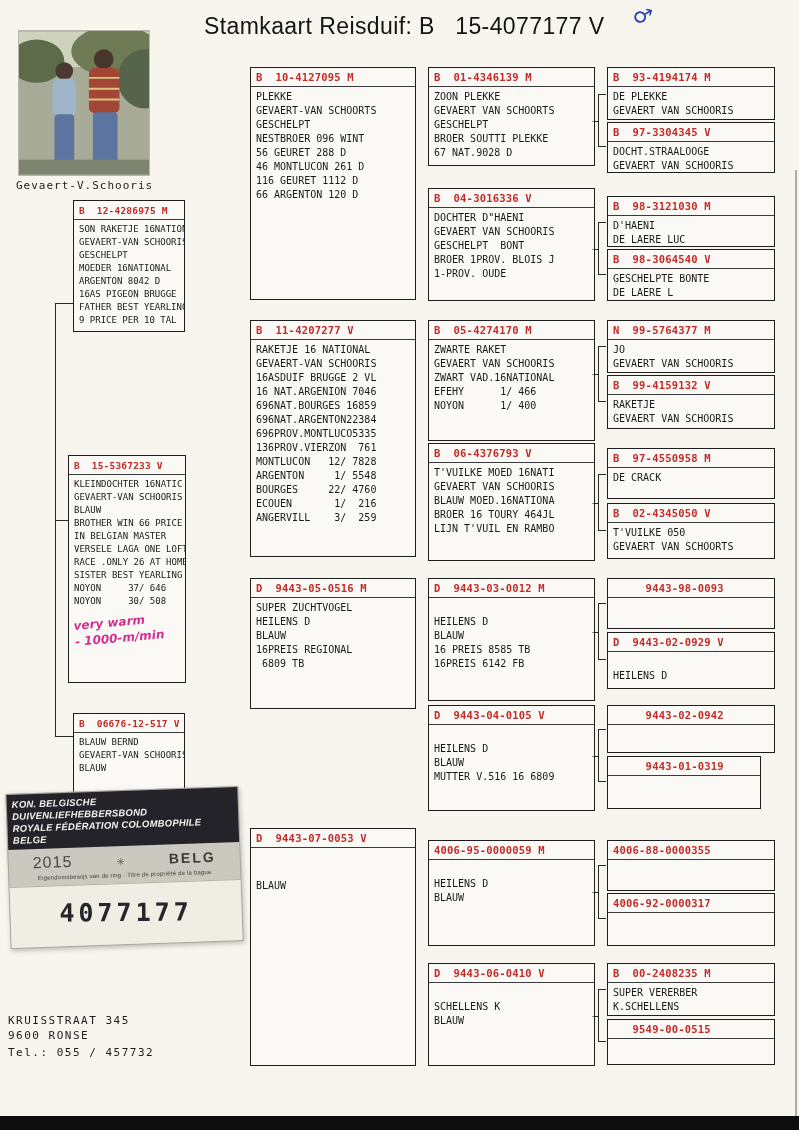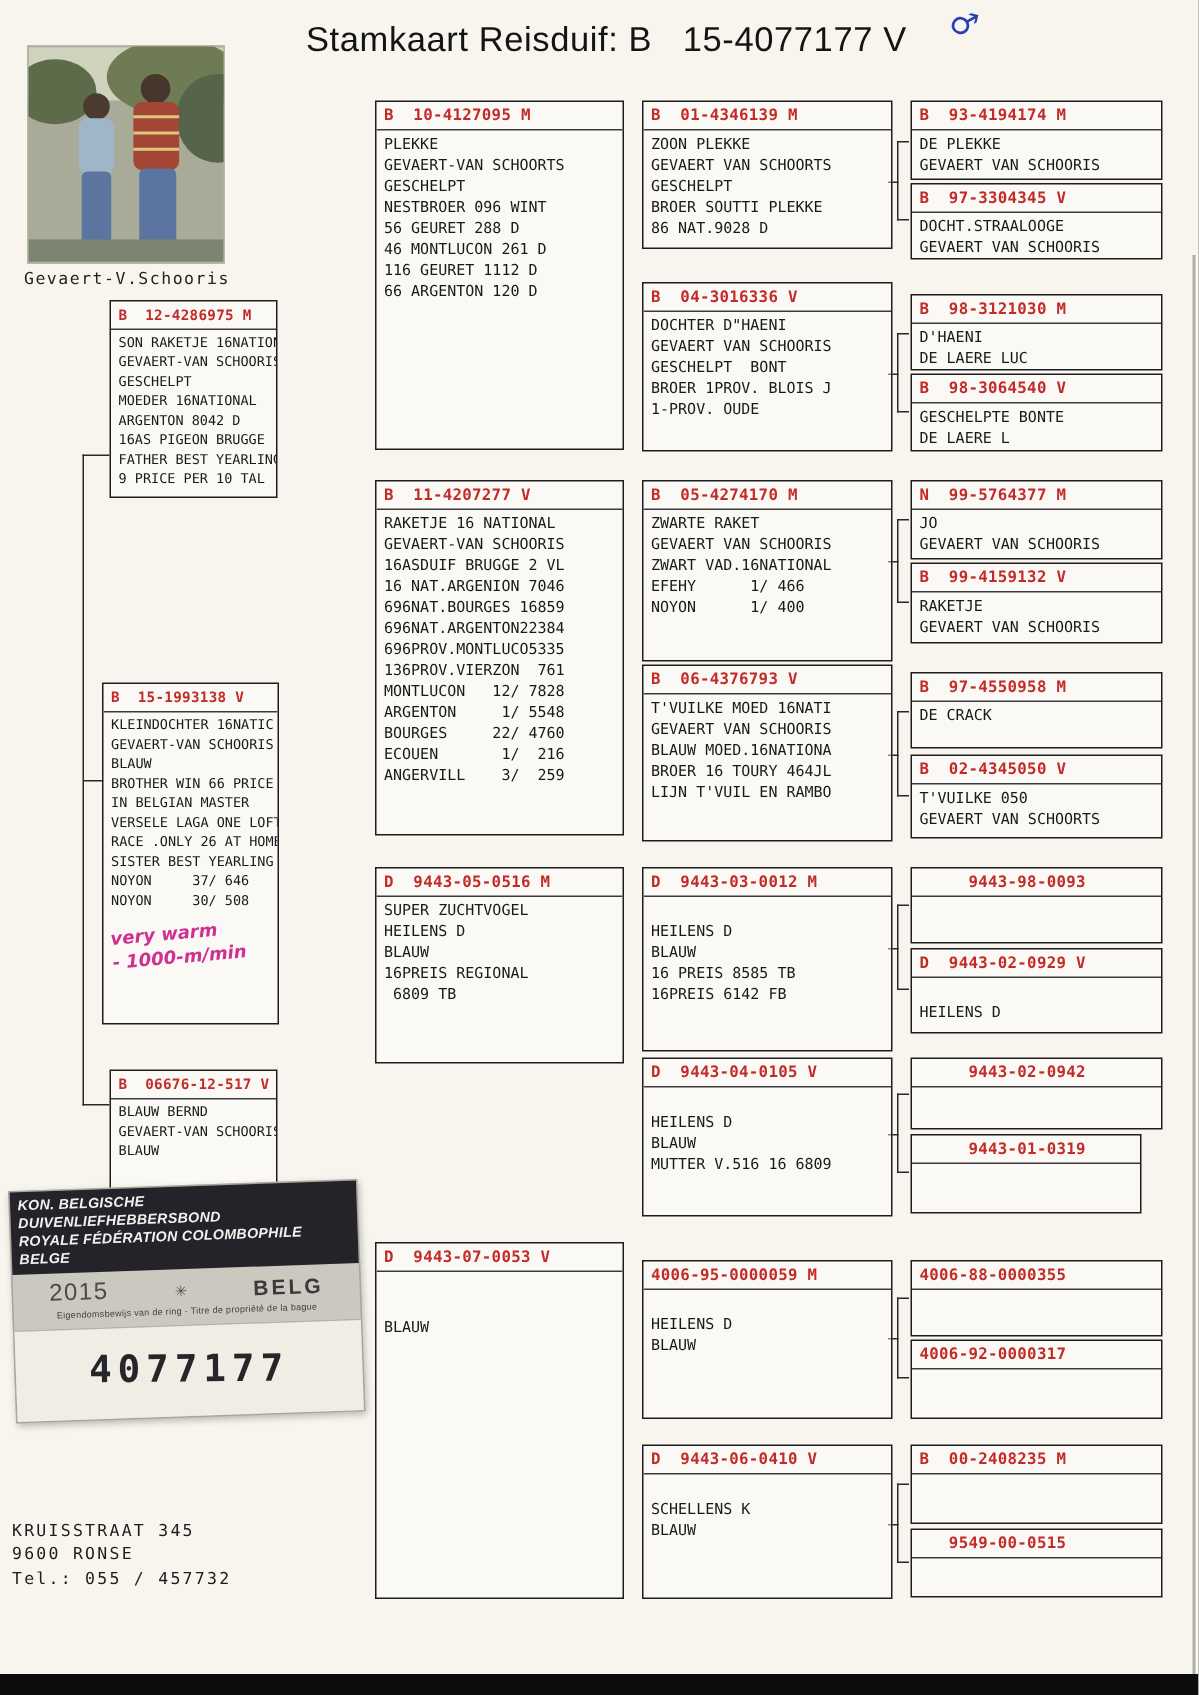--- a/index.html
+++ b/index.html
@@ -103,21 +103,21 @@
 GEVAERT-VAN SCHOORIS
 GESCHELPT
 MOEDER 16NATIONAL
 ARGENTON 8042 D
 16AS PIGEON BRUGGE
 FATHER BEST YEARLING
 9 PRICE PER 10 TAL</div>
   </div>
 
   <div class="pbox narrow" style="left:68px;top:455px;width:118px;height:228px">
-    <div class="ring">B  15-1993138 V</div>
+    <div class="ring">B  15-5367233 V</div>
     <div class="binfo">KLEINDOCHTER 16NATIC
 GEVAERT-VAN SCHOORIS
 BLAUW
 BROTHER WIN 66 PRICE
 IN BELGIAN MASTER
 VERSELE LAGA ONE LOFT
 RACE .ONLY 26 AT HOME
 SISTER BEST YEARLING
 NOYON     37/ 646
 NOYON     30/ 508</div>
@@ -172,21 +172,21 @@
 
 BLAUW</div>
   </div>
 
   <div class="pbox" style="left:428px;top:67px;width:167px;height:99px">
     <div class="ring">B  01-4346139 M</div>
     <div class="binfo">ZOON PLEKKE
 GEVAERT VAN SCHOORTS
 GESCHELPT
 BROER SOUTTI PLEKKE
-86 NAT.9028 D</div>
+67 NAT.9028 D</div>
   </div>
   <div class="pbox" style="left:428px;top:188px;width:167px;height:113px">
     <div class="ring">B  04-3016336 V</div>
     <div class="binfo">DOCHTER D"HAENI
 GEVAERT VAN SCHOORIS
 GESCHELPT  BONT
 BROER 1PROV. BLOIS J
 1-PROV. OUDE</div>
   </div>
   <div class="pbox" style="left:428px;top:320px;width:167px;height:121px">
@@ -292,20 +292,22 @@
   <div class="pbox" style="left:607px;top:840px;width:168px;height:51px">
     <div class="ring">4006-88-0000355</div>
     <div class="binfo"></div>
   </div>
   <div class="pbox" style="left:607px;top:893px;width:168px;height:53px">
     <div class="ring">4006-92-0000317</div>
     <div class="binfo"></div>
   </div>
   <div class="pbox" style="left:607px;top:963px;width:168px;height:53px">
     <div class="ring">B  00-2408235 M</div>
+    <div class="binfo">SUPER VERERBER
+K.SCHELLENS</div>
   </div>
   <div class="pbox" style="left:607px;top:1019px;width:168px;height:46px">
     <div class="ring">   9549-00-0515</div>
     <div class="binfo"></div>
   </div>
 
   <div class="stamp">
     <div class="stamp-band">
       <div>KON. BELGISCHE DUIVENLIEFHEBBERSBOND</div>
       <div>ROYALE FÉDÉRATION COLOMBOPHILE BELGE</div>

